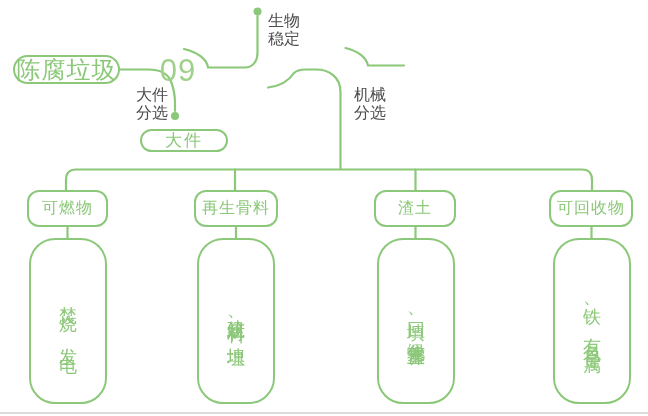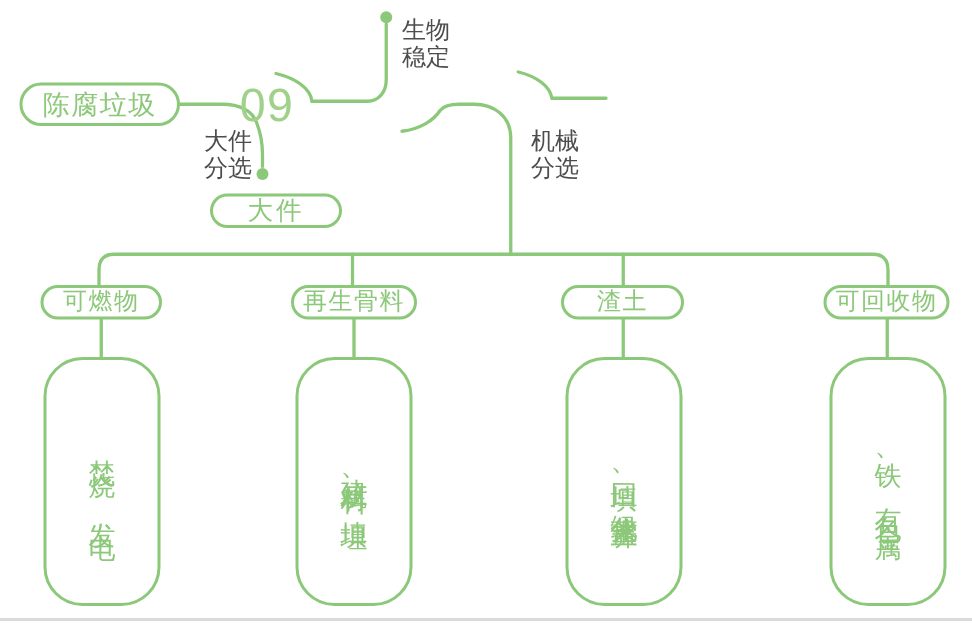--- a/index.html
+++ b/index.html
@@ -12,23 +12,23 @@
   body{font-family:"Liberation Sans","DejaVu Sans",sans-serif;}
   .canvas{
     position:relative;width:648px;height:416px;background:#ffffff;overflow:hidden;
   }
   .lines{position:absolute;left:0;top:0;width:648px;height:416px;}
   .pill{
     position:absolute;box-sizing:border-box;border:2px solid var(--green);
     color:var(--green);display:flex;align-items:center;justify-content:center;
     background:#ffffff;white-space:nowrap;
   }
-  .pill-source{left:13px;top:55px;width:107px;height:29px;border-radius:15px;font-size:18px;letter-spacing:1px;}
+  .pill-source{left:13px;top:55px;width:107px;height:29px;border-radius:15px;font-size:24px;letter-spacing:1px;}
   .pill-bulky{left:140px;top:129px;width:88px;height:23px;border-radius:12px;font-size:17px;letter-spacing:2px;}
-  .pill-branch{top:190px;height:23px;border-radius:12px;font-size:16px;letter-spacing:1px;}
+  .pill-branch{top:190px;height:37px;border-radius:12px;font-size:16px;letter-spacing:1px;}
   .pill-b0{left:27px;width:81px;}
   .pill-b1{left:194px;width:84px;}
   .pill-b2{left:374px;width:82px;}
   .pill-b3{left:549px;width:84px;}
   .step-num{
     position:absolute;color:var(--num-green);font-size:31px;font-weight:300;
     transform:translate(-50%,-50%);letter-spacing:1px;line-height:1;
   }
   .num-1{left:178px;top:70px;}
   .num-2{left:271px;top:72px;}

